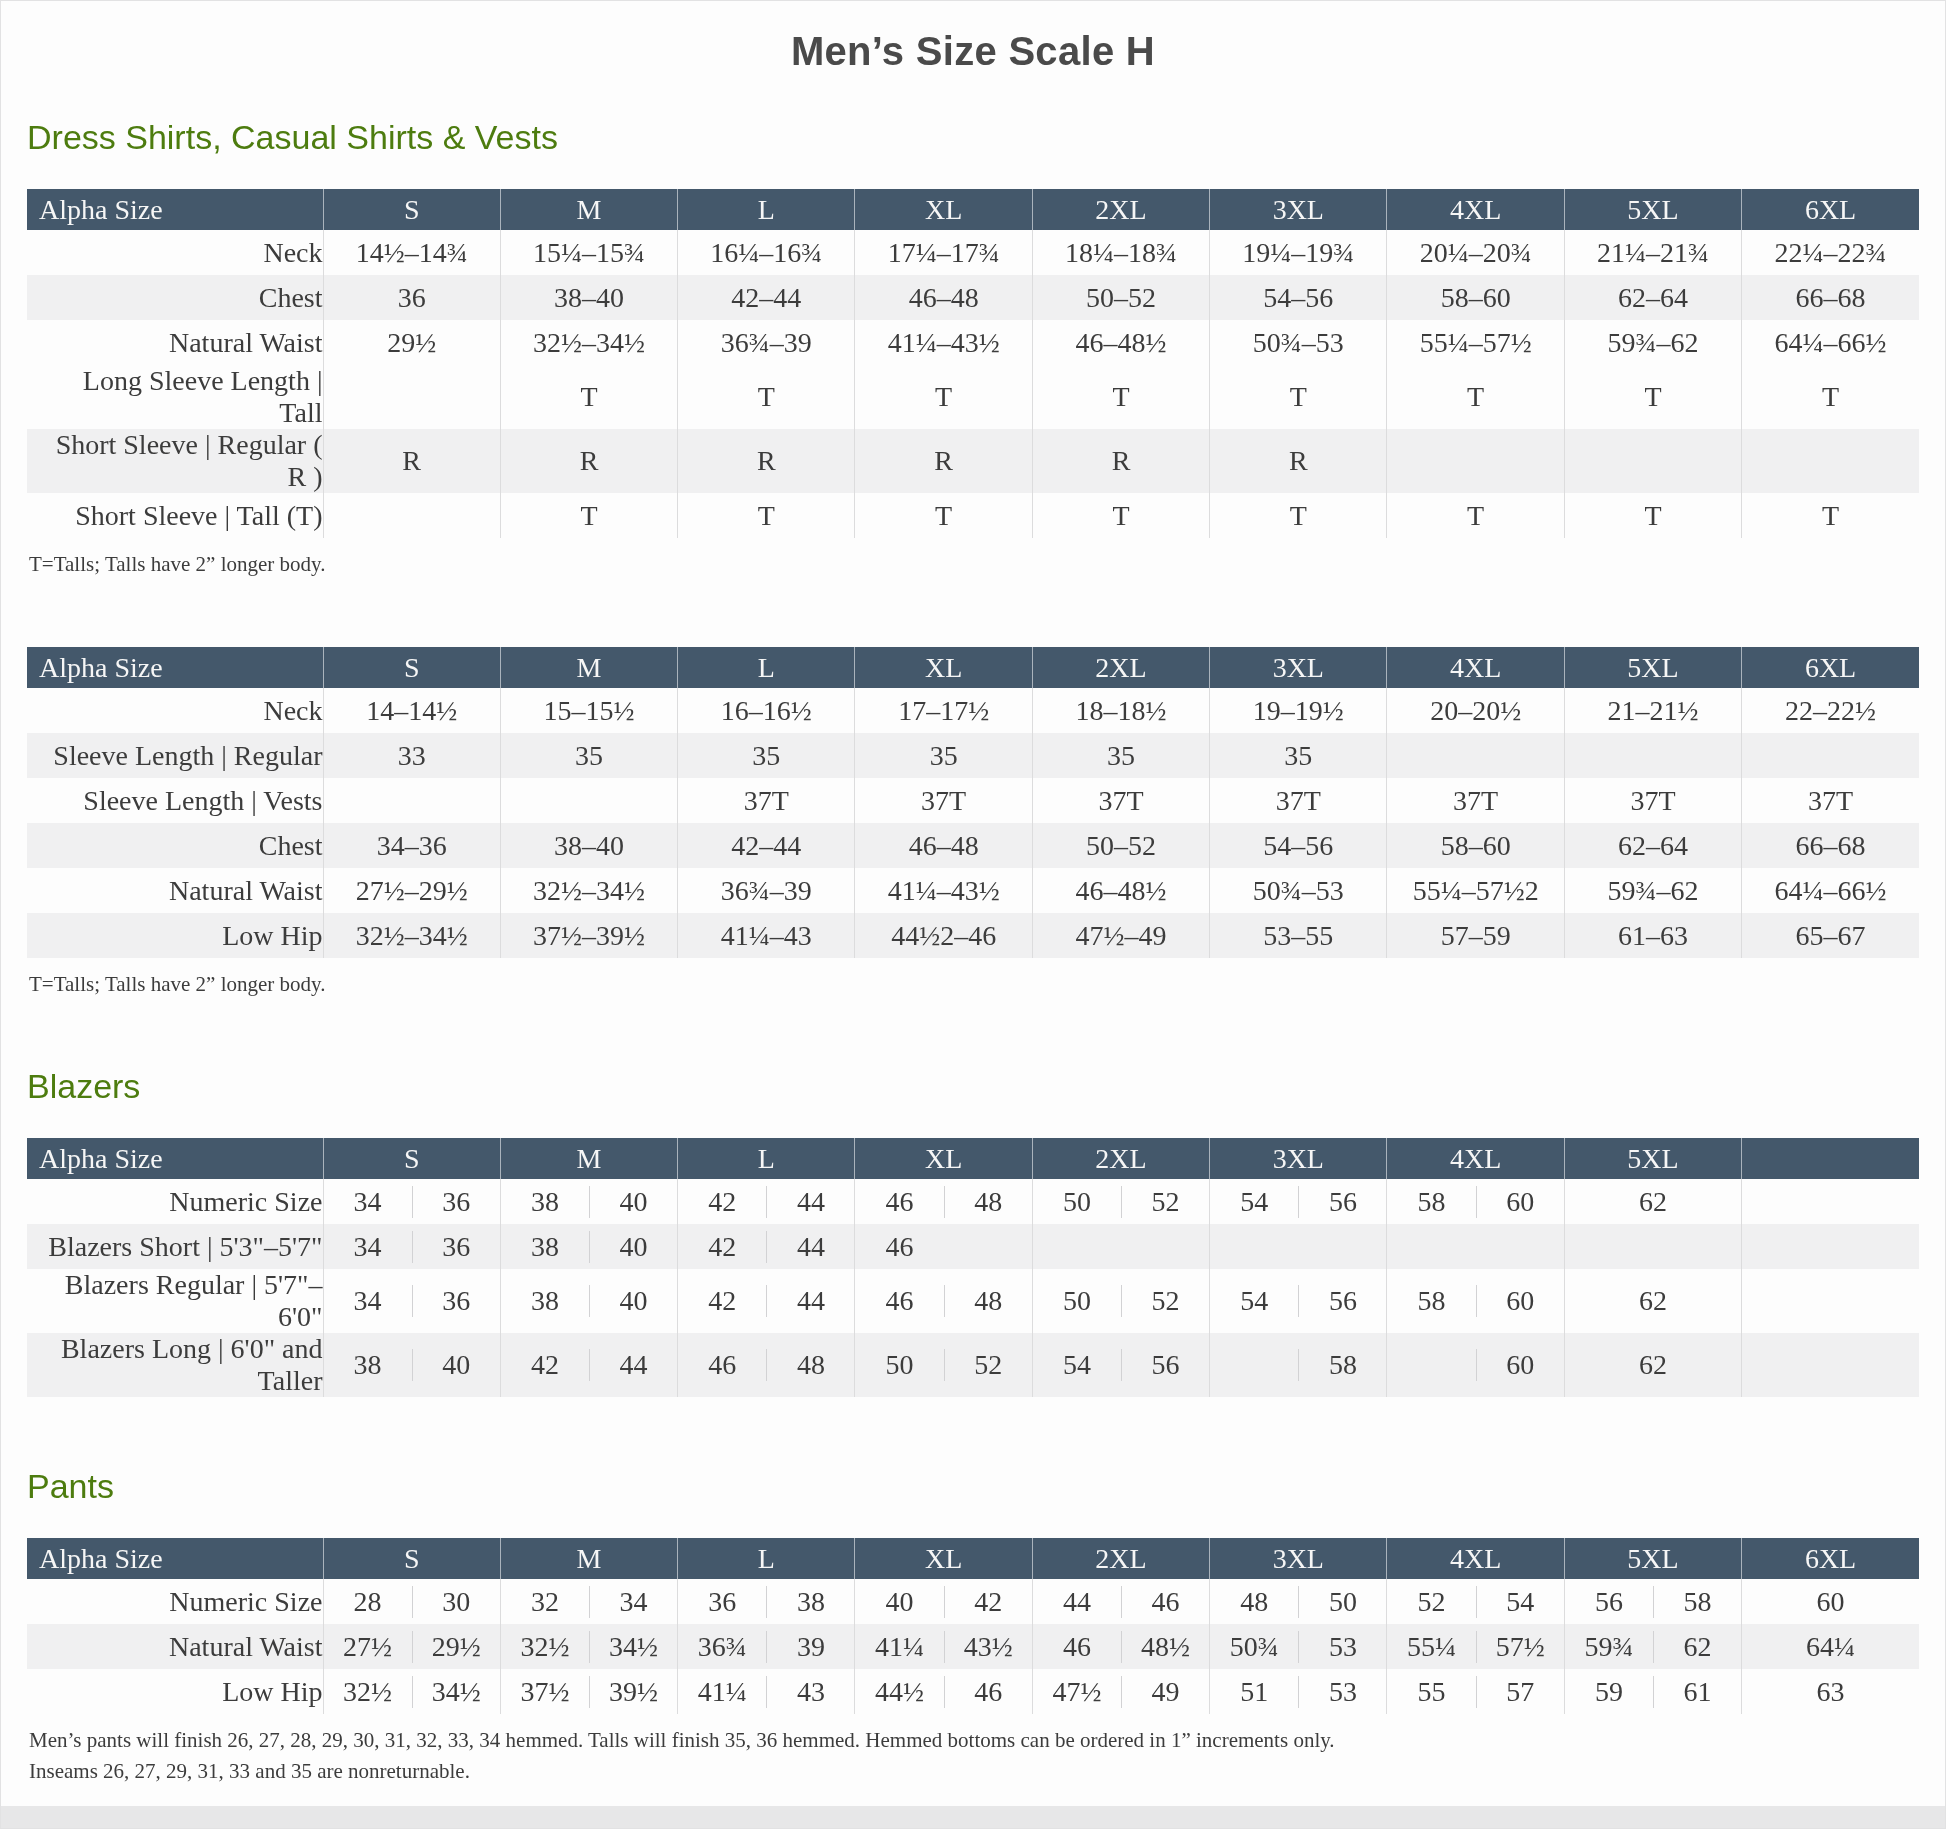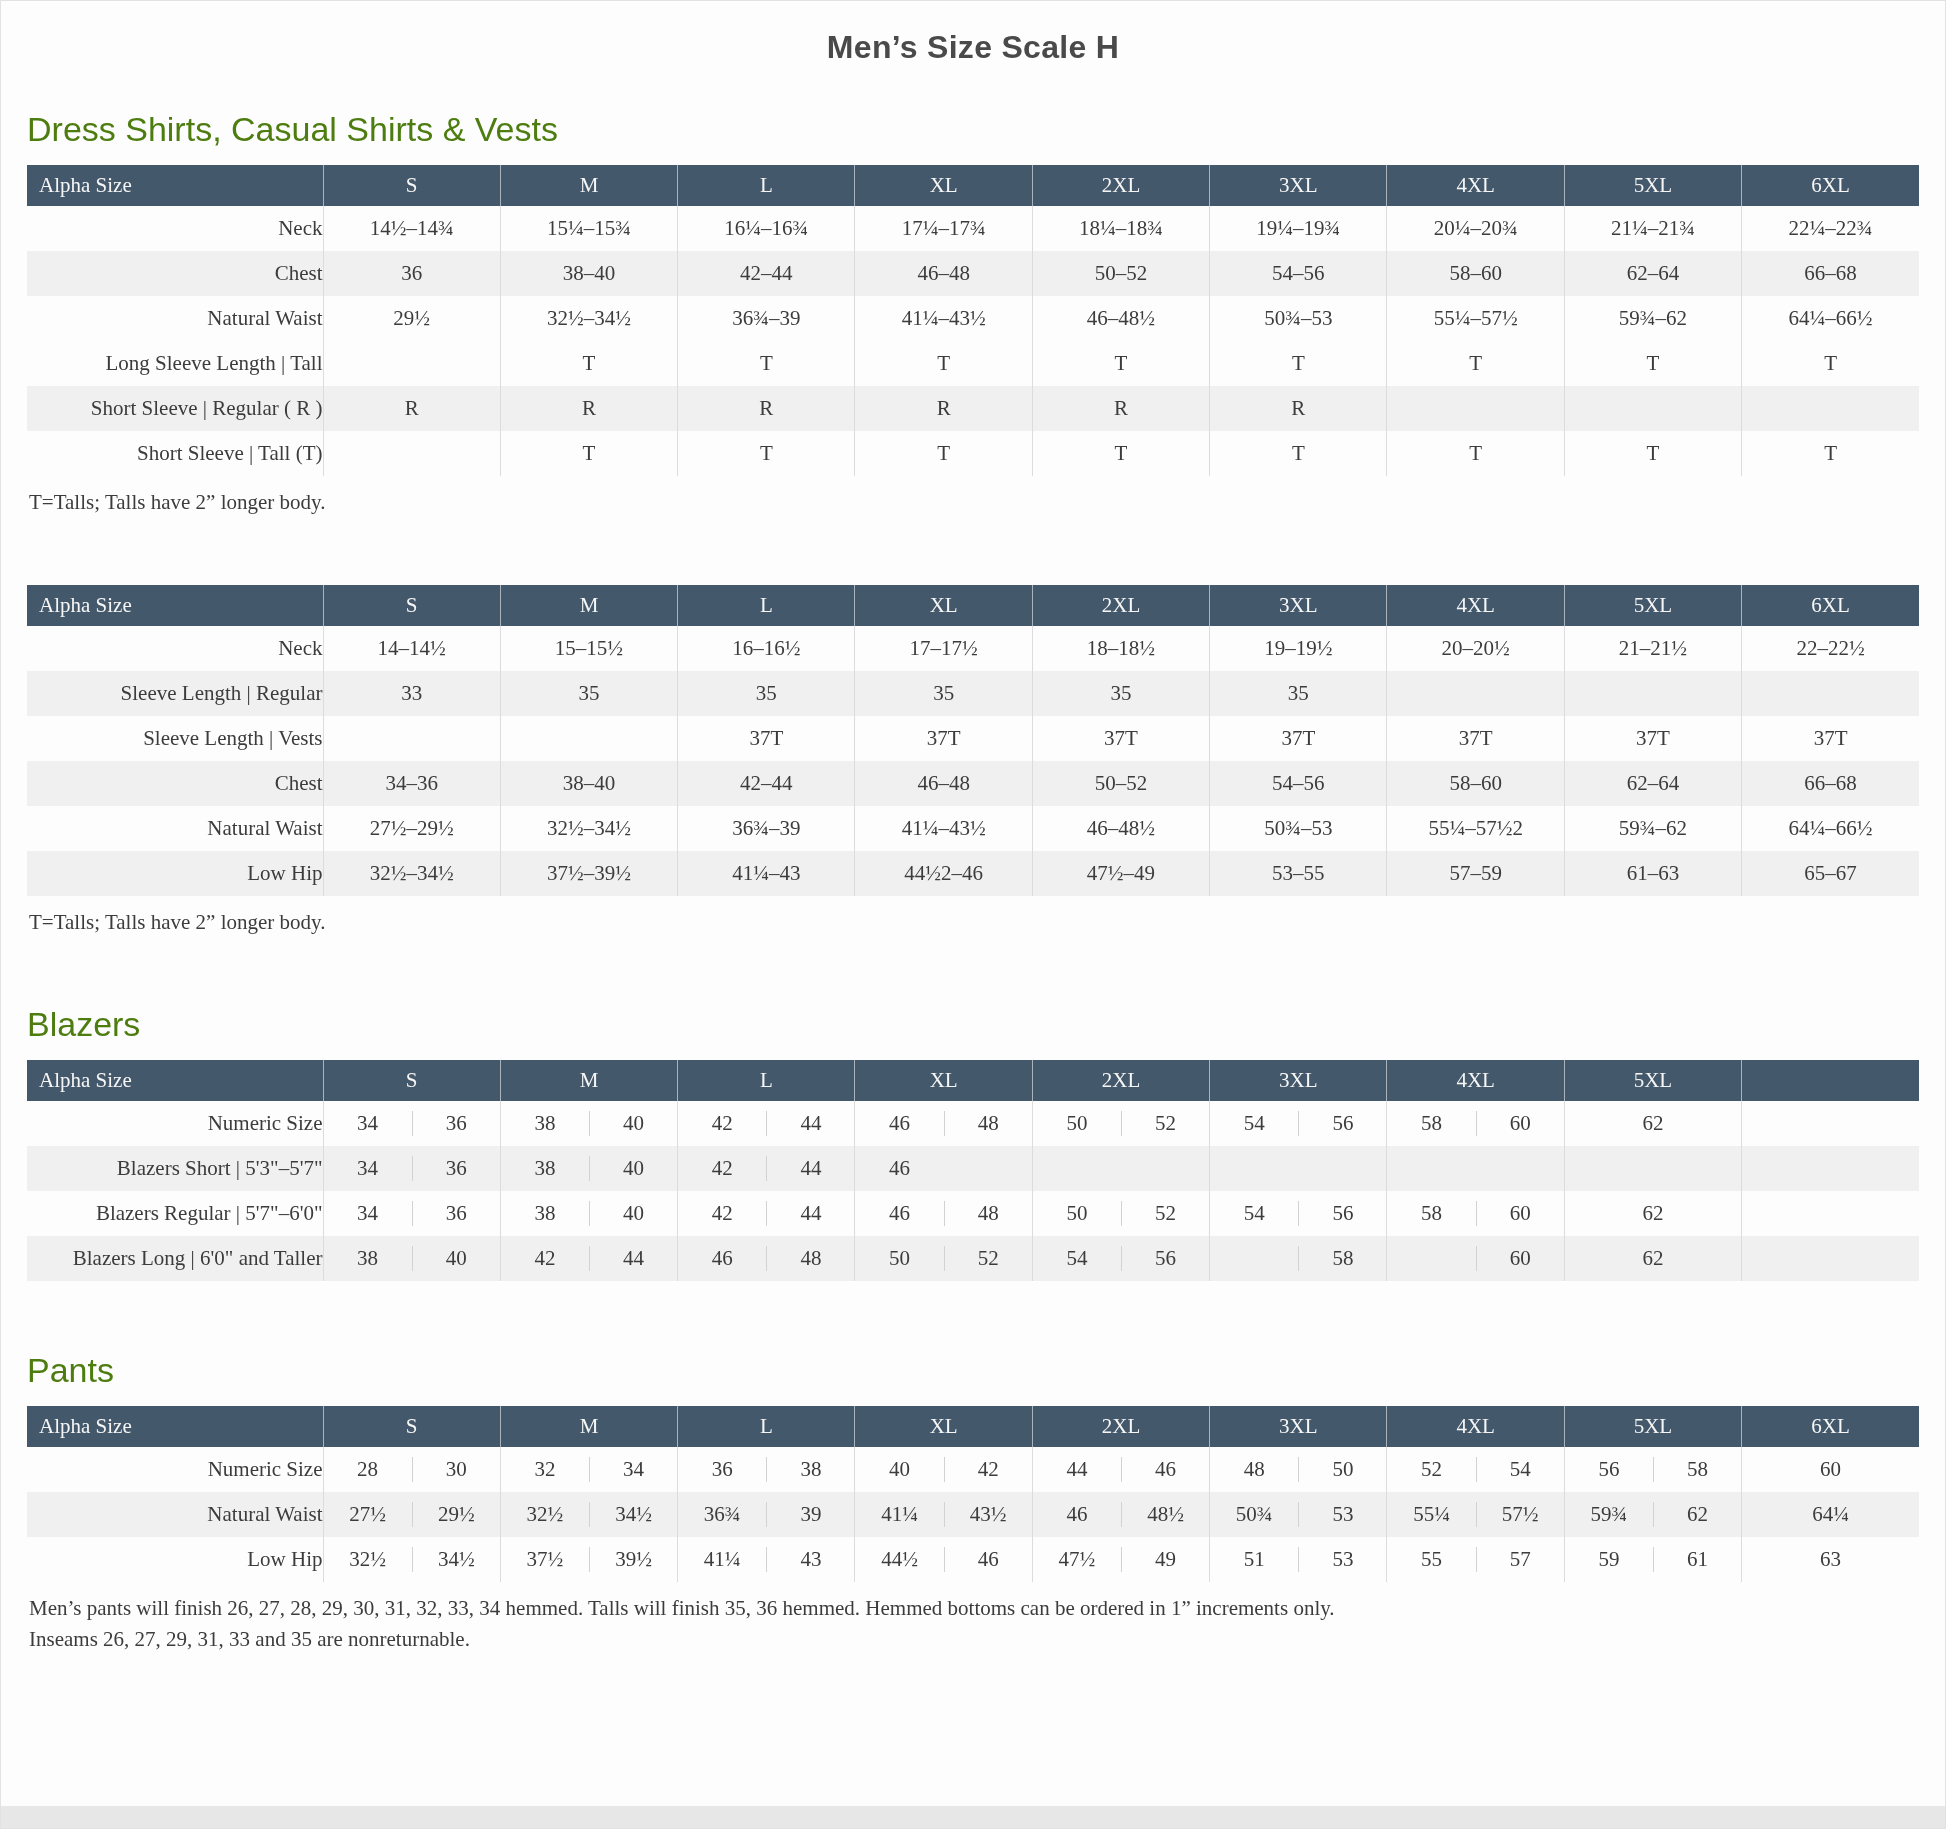--- a/index.html
+++ b/index.html
@@ -10,42 +10,43 @@
     background: #fdfdfd;
     border: 1px solid #e2e2e3;
     padding: 0 26px;
     position: relative;
     overflow: hidden;
     font-family: "Liberation Serif", "DejaVu Serif", serif;
     color: var(--text, #3c3c3c);
   }
   .page-title {
     font-family: "Liberation Sans", "DejaVu Sans", sans-serif;
-    font-size: 32px;
+    font-size: 40px;
     font-weight: 600;
     color: #4a4a4a;
     text-align: center;
     margin: 0;
     padding-top: 28px;
     letter-spacing: 0.3px;
   }
   #sections > section { margin-top: 70px; }
   #sections > section:first-child { margin-top: 44px; }
   .section-heading {
     font-family: "Liberation Sans", "DejaVu Sans", sans-serif;
     font-size: 34px;
     font-weight: 400;
     color: #4d7c0f;
     margin: 0 0 16px 0;
   }
   table.size-table {
     width: 100%;
     border-collapse: collapse;
     table-layout: fixed;
-    font-size: 21px;
+    font-size: 28px;
+    margin-top: 32px;
   }
   col.label-col { width: 296px; }
   .size-table th {
     background: var(--header-bg, #44586b);
     color: var(--header-text, #f6f6f6);
     font-weight: 400;
     height: 41px;
     padding: 0;
     text-align: center;
     border-left: 1px solid rgba(255,255,255,0.55);

